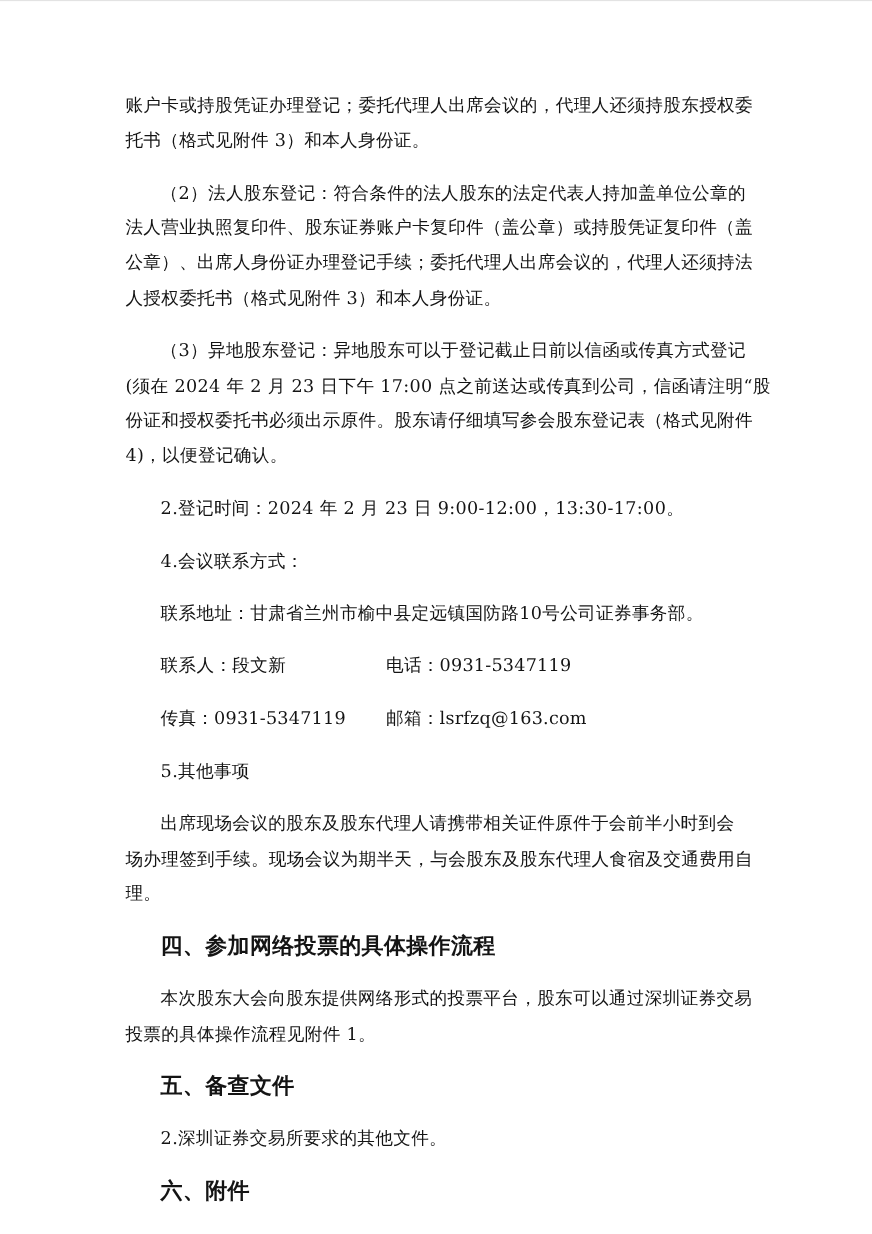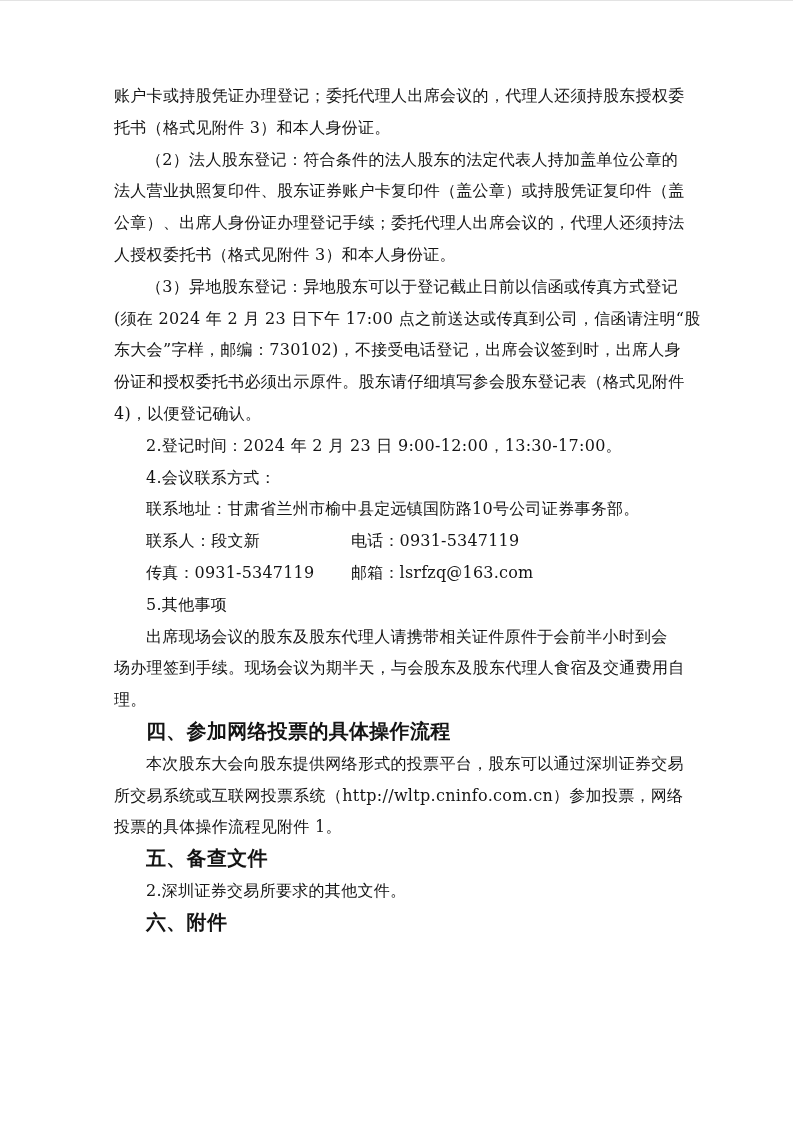--- a/index.html
+++ b/index.html
@@ -32,20 +32,21 @@
     font-size: 16px;
     line-height: 31.8px;
     letter-spacing: 0.3px;
   }
   .line {
     white-space: pre;
     height: 31.8px;
   }
   .ind {
     padding-left: 32px;
+    margin-top: 16px;
   }
   .head {
     font-weight: bold;
     font-family: "DejaVu Sans", "Liberation Sans", sans-serif;
     font-size: 20px;
   }
   .row {
     display: flex;
   }
   .cell-l {
@@ -70,21 +71,20 @@
     <div class="line">账户卡或持股凭证办理登记；委托代理人出席会议的，代理人还须持股东授权委</div>
     <div class="line">托书（格式见附件 3）和本人身份证。</div>
 
     <div class="line ind">（2）法人股东登记：符合条件的法人股东的法定代表人持加盖单位公章的</div>
     <div class="line">法人营业执照复印件、股东证券账户卡复印件（盖公章）或持股凭证复印件（盖</div>
     <div class="line">公章）、出席人身份证办理登记手续；委托代理人出席会议的，代理人还须持法</div>
     <div class="line">人授权委托书（格式见附件 3）和本人身份证。</div>
 
     <div class="line ind">（3）异地股东登记：异地股东可以于登记截止日前以信函或传真方式登记</div>
     <div class="line">(须在 2024 年 2 月 23 日下午 17:00 点之前送达或传真到公司，信函请注明“股</div>
-    <div class="line">东大会”字样，邮编：730102)，不接受电话登记，出席会议签到时，出席人身</div>
     <div class="line">份证和授权委托书必须出示原件。股东请仔细填写参会股东登记表（格式见附件</div>
     <div class="line">4)，以便登记确认。</div>
 
     <div class="line ind">2.登记时间：2024 年 2 月 23 日 9:00-12:00，13:30-17:00。</div>
     <div class="line ind">4.会议联系方式：</div>
     <div class="line ind">联系地址：甘肃省兰州市榆中县定远镇国防路10号公司证券事务部。</div>
 
     <div class="line ind row">
       <span class="cell-l">联系人：段文新</span>
       <span class="cell-r mono-like">电话：0931-5347119</span>
@@ -94,21 +94,20 @@
       <span class="cell-r mono-like">邮箱：lsrfzq@163.com</span>
     </div>
 
     <div class="line ind">5.其他事项</div>
     <div class="line ind">出席现场会议的股东及股东代理人请携带相关证件原件于会前半小时到会</div>
     <div class="line">场办理签到手续。现场会议为期半天，与会股东及股东代理人食宿及交通费用自</div>
     <div class="line">理。</div>
 
     <div class="line ind head">四、参加网络投票的具体操作流程</div>
     <div class="line ind">本次股东大会向股东提供网络形式的投票平台，股东可以通过深圳证券交易</div>
-    <div class="line">所交易系统或互联网投票系统（http://wltp.cninfo.com.cn）参加投票，网络</div>
     <div class="line">投票的具体操作流程见附件 1。</div>
 
     <div class="line ind head">五、备查文件</div>
     <div class="line ind">2.深圳证券交易所要求的其他文件。</div>
 
     <div class="line ind head">六、附件</div>
 
   </div>
 </div>
 

